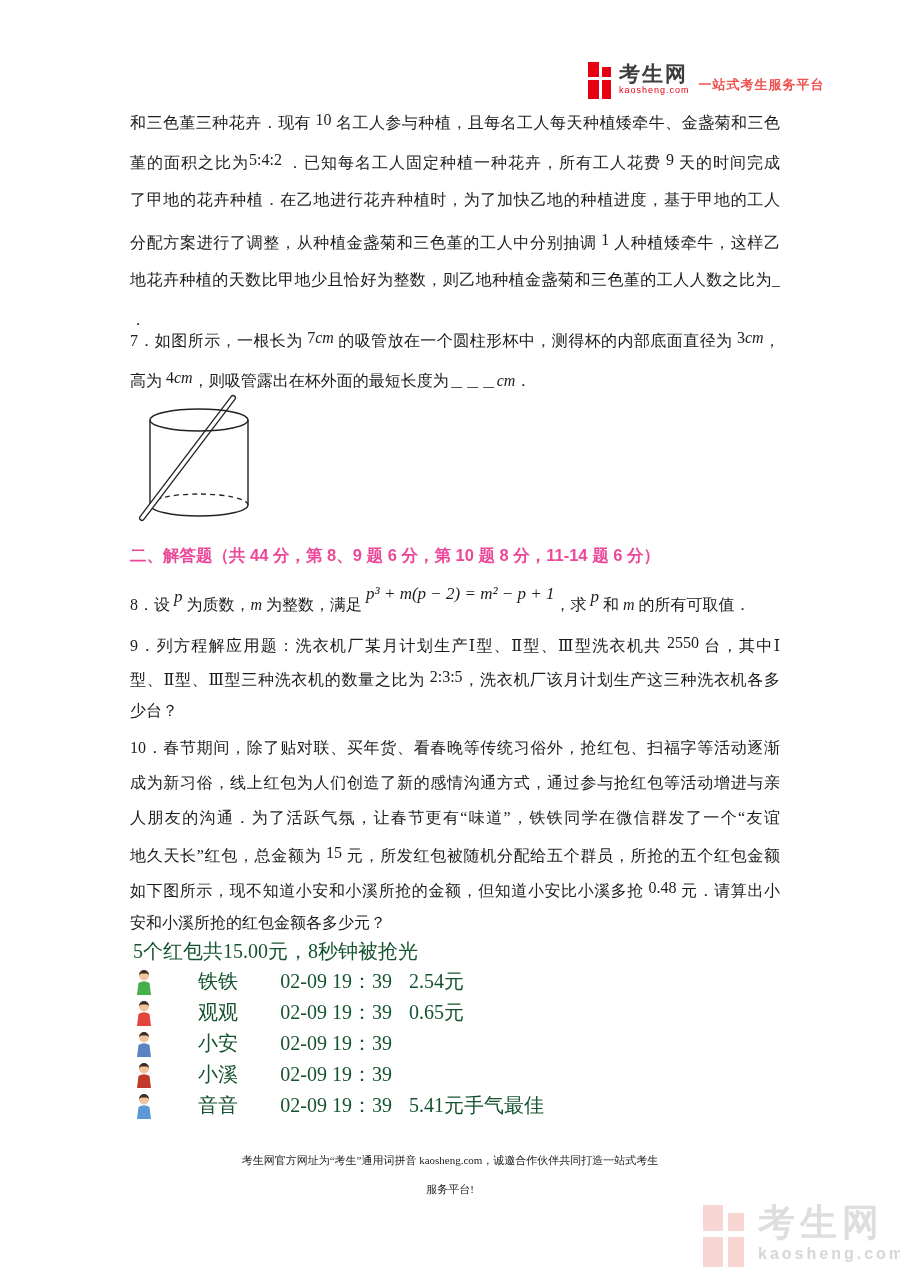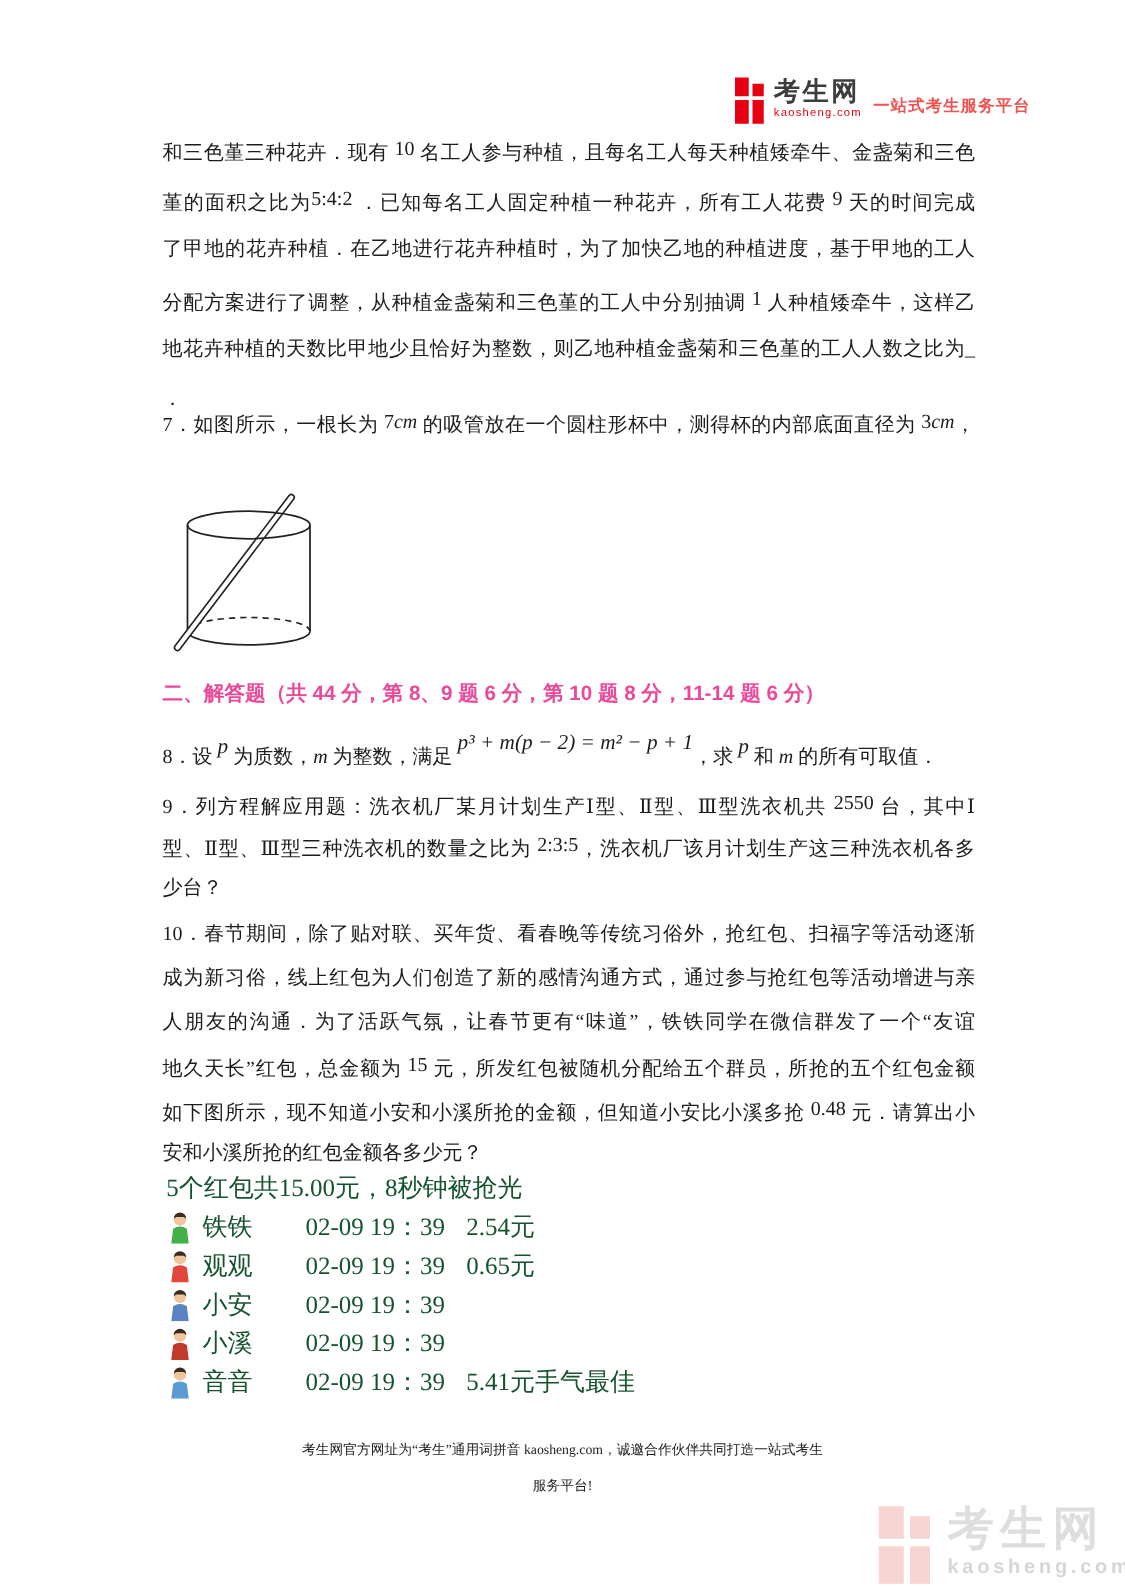--- a/index.html
+++ b/index.html
@@ -43,21 +43,21 @@
   .q8 .ln { height:56px; line-height:56px; }
 
   
   .figure { position:absolute; left:133px; top:390px; width:170px; height:140px; }
 
   
   .packet { position:absolute; left:133px; top:936px; width:480px; font-size:20px; color:#14532d; }
   .packet-header { height:30px; line-height:30px; }
   .packet-row { height:31px; display:flex; align-items:center; }
   .avatar { width:22px; height:26px; margin-right:7px; flex:0 0 auto; }
-  .p-name { width:44px; }
+  .p-name { width:44px;margin-left:36px; }
   .p-time { width:150px;text-align:right; }
   .p-amount { margin-left:17px; white-space:nowrap; }
   .av0 { color:#44b04a; } .av1 { color:#e2453c; } .av2 { color:#5b83c4; }
   .av3 { color:#c0392b; } .av4 { color:#5b9bd5; }
 
   
   .footer { position:absolute; left:0; top:1146px; width:900px; text-align:center; font-size:11px; line-height:29px; color:#1c1c1c; }
 
   
   .watermark { position:absolute; left:703px; top:1203px; display:flex; align-items:flex-start; }
@@ -94,20 +94,21 @@
     <div class="ln"><span class="sg">和三色堇三种花卉．现有 </span><span class="sg n">10</span><span class="sg"> 名工人参与种植，且每名工人每天种植矮牵牛、金盏菊和三色</span></div>
     <div class="ln"><span class="sg">堇的面积之比为</span><span class="sg n">5:4:2</span><span class="sg"> ．已知每名工人固定种植一种花卉，所有工人花费 </span><span class="sg n">9</span><span class="sg"> 天的时间完成</span></div>
     <div class="ln"><span class="sg">了甲地的花卉种植．在乙地进行花卉种植时，为了加快乙地的种植进度，基于甲地的工人</span></div>
     <div class="ln"><span class="sg">分配方案进行了调整，从种植金盏菊和三色堇的工人中分别抽调 </span><span class="sg n">1</span><span class="sg"> 人种植矮牵牛，这样乙</span></div>
     <div class="ln"><span class="sg">地花卉种植的天数比甲地少且恰好为整数，则乙地种植金盏菊和三色堇的工人人数之比为_</span></div>
     <div class="ln last"><span class="sg">．</span></div>
   </div>
 
   <div class="block" style="top:318px;">
     <div class="ln"><span class="sg">7．如图所示，一根长为 </span><span class="sg n">7</span><span class="sg ni">cm</span><span class="sg"> 的吸管放在一个圆柱形杯中，测得杯的内部底面直径为 </span><span class="sg n">3</span><span class="sg ni">cm</span><span class="sg">，</span></div>
+    <div class="ln last"><span class="sg">高为 </span><span class="sg n">4</span><span class="sg ni">cm</span><span class="sg">，则吸管露出在杯外面的最短长度为</span><span class="sg">＿＿＿</span><span class="sg i">cm</span><span class="sg">．</span></div>
   </div>
 
   <svg class="figure" viewBox="0 0 170 140">
     <line x1="17" y1="30" x2="17" y2="115" stroke="#222" stroke-width="1.4" fill="none"></line>
     <line x1="115" y1="30" x2="115" y2="115" stroke="#222" stroke-width="1.4" fill="none"></line>
     <path d="M 17 115 A 49 11 0 0 1 115 115" stroke="#222" stroke-width="1.3" fill="none" stroke-dasharray="5 4"></path>
     <path d="M 17 115 A 49 11 0 0 0 115 115" stroke="#222" stroke-width="1.4" fill="none"></path>
     <line x1="9" y1="128" x2="100" y2="8" stroke="#222" stroke-width="6" stroke-linecap="round"></line>
     <line x1="9" y1="128" x2="100" y2="8" stroke="#fff" stroke-width="3.4" stroke-linecap="round"></line>
     <ellipse cx="66" cy="30" rx="49" ry="11" stroke="#222" stroke-width="1.4" fill="none"></ellipse>

